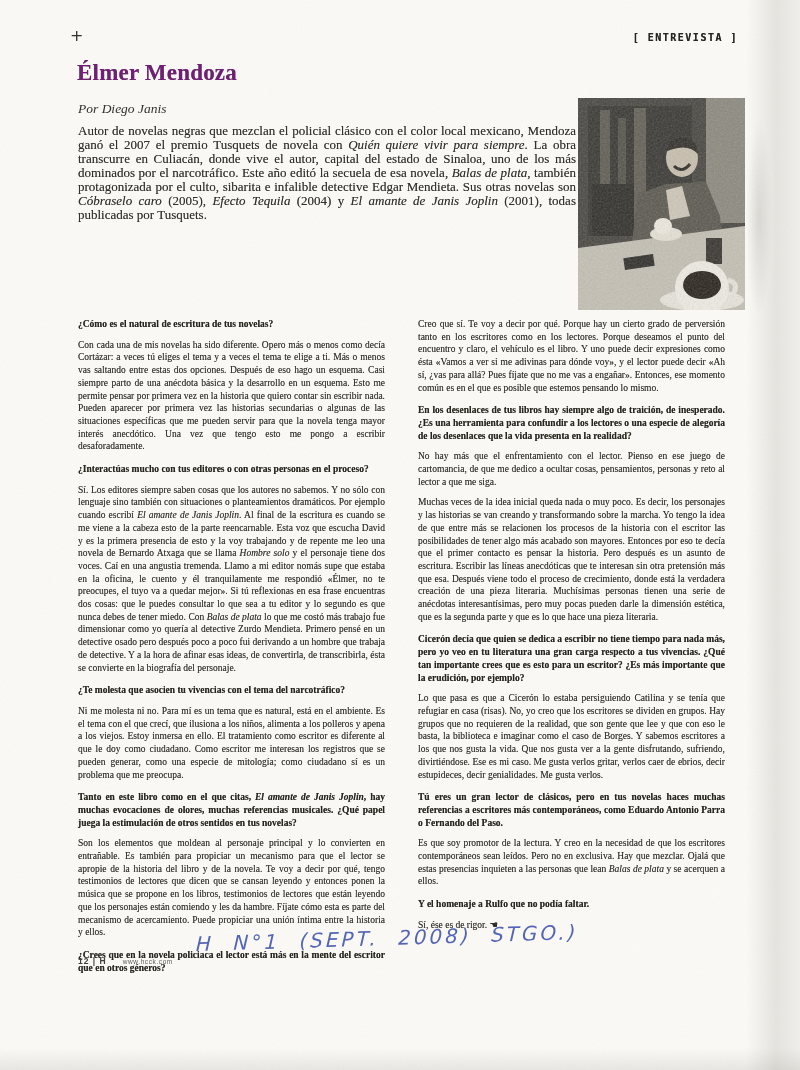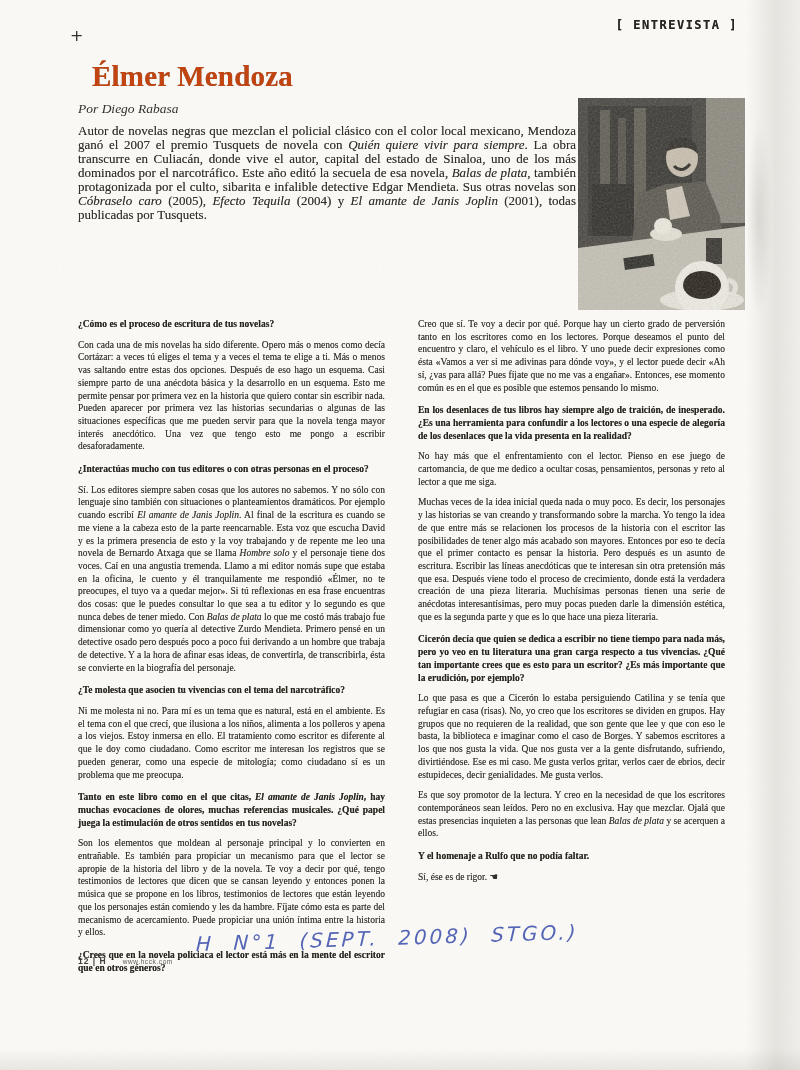--- a/index.html
+++ b/index.html
@@ -4,28 +4,28 @@
 <style>
   html,body{margin:0;padding:0;background:#e8e7e3;}
   .page{
     position:relative;width:800px;height:1070px;margin:0 auto;
     background:#fbfaf6;overflow:hidden;
     font-family:"Liberation Serif","DejaVu Serif",serif;
     color:#2b2a26;
   }
   .crop-mark{position:absolute;left:70px;top:26px;font-size:16px;color:#2e2d29;font-family:"DejaVu Sans",sans-serif;}
   .section-tag{
-    position:absolute;right:62px;top:18px;
+    position:absolute;right:62px;top:32px;
     font-family:"DejaVu Sans Mono","Liberation Mono",monospace;
-    font-size:12px;font-weight:bold;letter-spacing:1.5px;color:#23221f;
+    font-size:10px;font-weight:bold;letter-spacing:1.5px;color:#23221f;
     text-shadow:0 0 .6px rgba(30,30,25,.7);
   }
   .page-title{
-    position:absolute;left:92px;top:60px;margin:0;
-    font-size:29px;font-weight:600;letter-spacing:.2px;color:#c2410c;
+    position:absolute;left:77px;top:60px;margin:0;
+    font-size:23px;font-weight:600;letter-spacing:.2px;color:#701a75;
     text-shadow:0 0 .5px rgba(30,30,25,.6);
   }
   .byline{
     position:absolute;left:78px;top:101px;
     font-style:italic;font-size:13.5px;color:#2e2d29;
   }
   .intro{
     position:absolute;left:78px;top:124px;width:498px;margin:0;
     font-size:13px;line-height:14px;text-align:justify;color:#2d2c27;
     text-shadow:0 0 .45px rgba(40,40,34,.5);
@@ -79,21 +79,21 @@
 </style>
 </head>
 <body>
 
 <div class="page">
 
   <span class="crop-mark">+</span>
   <span class="section-tag">[ ENTREVISTA ]</span>
 
   <h1 class="page-title">Élmer Mendoza</h1>
-  <div class="byline">Por Diego Rabasa</div>
+  <div class="byline">Por Diego Janis</div>
 
   <p class="intro">Autor de novelas negras que mezclan el policial clásico con el color local mexicano, Mendoza ganó el 2007 el premio Tusquets de novela con <i>Quién quiere vivir para siempre</i>. La obra transcurre en Culiacán, donde vive el autor, capital del estado de Sinaloa, uno de los más dominados por el narcotráfico. Este año editó la secuela de esa novela, <i>Balas de plata</i>, también protagonizada por el culto, sibarita e infalible detective Edgar Mendieta. Sus otras novelas son <i>Cóbraselo caro</i> (2005), <i>Efecto Tequila</i> (2004) y <i>El amante de Janis Joplin</i> (2001), todas publicadas por Tusquets.</p>
 
   <figure class="photo" title="Fotografía en blanco y negro de Élmer Mendoza riendo, sentado a la mesa de un café con una taza de café en primer plano">
     <svg width="167" height="212" viewBox="0 0 167 212">
       <defs>
         <filter id="phgrain">
           <feTurbulence type="fractalNoise" baseFrequency="0.55" numOctaves="2" stitchTiles="stitch"></feTurbulence>
           <feColorMatrix type="saturate" values="0"></feColorMatrix>
         </filter>
@@ -126,37 +126,38 @@
         <ellipse cx="124" cy="202" rx="42" ry="11" fill="#e9e6dc"></ellipse>
         <circle cx="124" cy="190" r="27" fill="#f1eee5"></circle>
         <ellipse cx="124" cy="187" rx="19" ry="14" fill="#241d16"></ellipse>
         <path d="M150,182 q14,4 2,18" stroke="#e9e6dc" stroke-width="5" fill="none"></path>
       </g>
       <rect width="167" height="212" filter="url(#phgrain)" opacity="0.28"></rect>
     </svg>
   </figure>
 
   <div class="col col-left">
-      <p class="para question">¿Cómo es el proceso de escritura de tus novelas?</p>
+      <p class="para question">¿Cómo es el natural de escritura de tus novelas?</p>
       <p class="para answer">Con cada una de mis novelas ha sido diferente. Opero más o menos como decía Cortázar: a veces tú eliges el tema y a veces el tema te elige a ti. Más o menos vas saltando entre estas dos opciones. Después de eso hago un esquema. Casi siempre parto de una anécdota básica y la desarrollo en un esquema. Esto me permite pensar por primera vez en la historia que quiero contar sin escribir nada. Pueden aparecer por primera vez las historias secundarias o algunas de las situaciones específicas que me pueden servir para que la novela tenga mayor interés anecdótico. Una vez que tengo esto me pongo a escribir desaforadamente.</p>
       <p class="para question">¿Interactúas mucho con tus editores o con otras personas en el proceso?</p>
       <p class="para answer">Sí. Los editores siempre saben cosas que los autores no sabemos. Y no sólo con lenguaje sino también con situaciones o planteamientos dramáticos. Por ejemplo cuando escribí <i>El amante de Janis Joplin</i>. Al final de la escritura es cuando se me viene a la cabeza esto de la parte reencarnable. Esta voz que escucha David y es la primera presencia de esto y la voy trabajando y de repente me leo una novela de Bernardo Atxaga que se llama <i>Hombre solo</i> y el personaje tiene dos voces. Caí en una angustia tremenda. Llamo a mi editor nomás supe que estaba en la oficina, le cuento y él tranquilamente me respondió «Élmer, no te preocupes, el tuyo va a quedar mejor». Si tú reflexionas en esa frase encuentras dos cosas: que le puedes consultar lo que sea a tu editor y lo segundo es que nunca debes de tener miedo. Con <i>Balas de plata</i> lo que me costó más trabajo fue dimensionar como yo quería al detective Zurdo Mendieta. Primero pensé en un detective osado pero después poco a poco fui derivando a un hombre que trabaja de detective. Y a la hora de afinar esas ideas, de convertirla, de transcribirla, ésta se convierte en la biografía del personaje.</p>
       <p class="para question">¿Te molesta que asocien tu vivencias con el tema del narcotráfico?</p>
       <p class="para answer">Ni me molesta ni no. Para mí es un tema que es natural, está en el ambiente. Es el tema con el que crecí, que ilusiona a los niños, alimenta a los polleros y apena a los viejos. Estoy inmersa en ello. El tratamiento como escritor es diferente al que le doy como ciudadano. Como escritor me interesan los registros que se pueden generar, como una especie de mitología; como ciudadano sí es un problema que me preocupa.</p>
       <p class="para question">Tanto en este libro como en el que citas, <i>El amante de Janis Joplin</i>, hay muchas evocaciones de olores, muchas referencias musicales. ¿Qué papel juega la estimulación de otros sentidos en tus novelas?</p>
       <p class="para answer">Son los elementos que moldean al personaje principal y lo convierten en entrañable. Es también para propiciar un mecanismo para que el lector se apropie de la historia del libro y de la novela. Te voy a decir por qué, tengo testimonios de lectores que dicen que se cansan leyendo y entonces ponen la música que se propone en los libros, testimonios de lectores que están leyendo que los personajes están comiendo y les da hambre. Fíjate cómo esta es parte del mecanismo de acercamiento. Puede propiciar una unión íntima entre la historia y ellos.</p>
       <p class="para question">¿Crees que en la novela policiaca el lector está más en la mente del escritor que en otros géneros?</p>
     </div>
   <div class="col col-right">
       <p class="para answer">Creo que sí. Te voy a decir por qué. Porque hay un cierto grado de perversión tanto en los escritores como en los lectores. Porque deseamos el punto del encuentro y claro, el vehículo es el libro. Y uno puede decir expresiones como ésta «Vamos a ver si me adivinas para dónde voy», y el lector puede decir «Ah sí, ¿vas para allá? Pues fíjate que no me vas a engañar». Entonces, ese momento común es en el que es posible que estemos pensando lo mismo.</p>
       <p class="para question">En los desenlaces de tus libros hay siempre algo de traición, de inesperado. ¿Es una herramienta para confundir a los lectores o una especie de alegoría de los desenlaces que la vida presenta en la realidad?</p>
       <p class="para answer">No hay más que el enfrentamiento con el lector. Pienso en ese juego de cartomancia, de que me dedico a ocultar cosas, pensamientos, personas y reto al lector a que me siga.</p>
       <p class="para answer">Muchas veces de la idea inicial queda nada o muy poco. Es decir, los personajes y las historias se van creando y transformando sobre la marcha. Yo tengo la idea de que entre más se relacionen los procesos de la historia con el escritor las posibilidades de tener algo más acabado son mayores. Entonces por eso te decía que el primer contacto es pensar la historia. Pero después es un asunto de escritura. Escribir las líneas anecdóticas que te interesan sin otra pretensión más que esa. Después viene todo el proceso de crecimiento, donde está la verdadera creación de una pieza literaria. Muchísimas personas tienen una serie de anécdotas interesantísimas, pero muy pocas pueden darle la dimensión estética, que es la segunda parte y que es lo que hace una pieza literaria.</p>
       <p class="para question">Cicerón decía que quien se dedica a escribir no tiene tiempo para nada más, pero yo veo en tu literatura una gran carga respecto a tus vivencias. ¿Qué tan importante crees que es esto para un escritor? ¿Es más importante que la erudición, por ejemplo?</p>
       <p class="para answer">Lo que pasa es que a Cicerón lo estaba persiguiendo Catilina y se tenía que refugiar en casa (risas). No, yo creo que los escritores se dividen en grupos. Hay grupos que no requieren de la realidad, que son gente que lee y que con eso le basta, la biblioteca e imaginar como el caso de Borges. Y sabemos escritores a los que nos gusta la vida. Que nos gusta ver a la gente disfrutando, sufriendo, divirtiéndose. Ese es mi caso. Me gusta verlos gritar, verlos caer de ebrios, decir estupideces, decir genialidades. Me gusta verlos.</p>
+      <p class="para question">Tú eres un gran lector de clásicos, pero en tus novelas haces muchas referencias a escritores más contemporáneos, como Eduardo Antonio Parra o Fernando del Paso.</p>
       <p class="para answer">Es que soy promotor de la lectura. Y creo en la necesidad de que los escritores contemporáneos sean leídos. Pero no en exclusiva. Hay que mezclar. Ojalá que estas presencias inquieten a las personas que lean <i>Balas de plata</i> y se acerquen a ellos.</p>
       <p class="para question">Y el homenaje a Rulfo que no podía faltar.</p>
       <p class="para answer">Sí, ése es de rigor. ☚</p>
     </div>
 
   <div class="page-footer">
     <span class="page-number">12 | H</span><span class="footer-website">www.hcck.com</span>
   </div>
 
   <div class="handwriting">H  N°1  (SEPT. 2008)   STGO.)</div>

